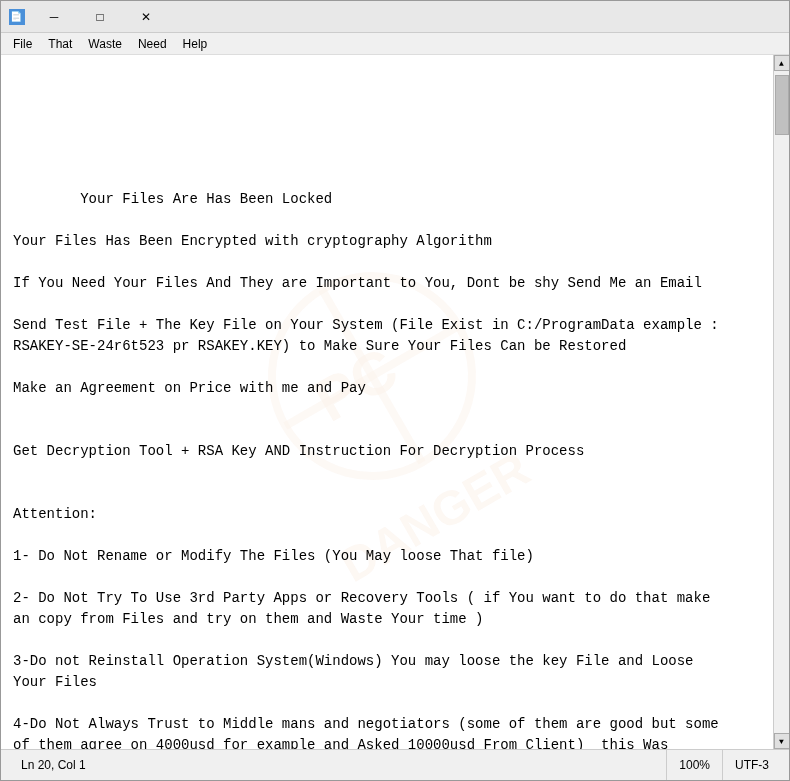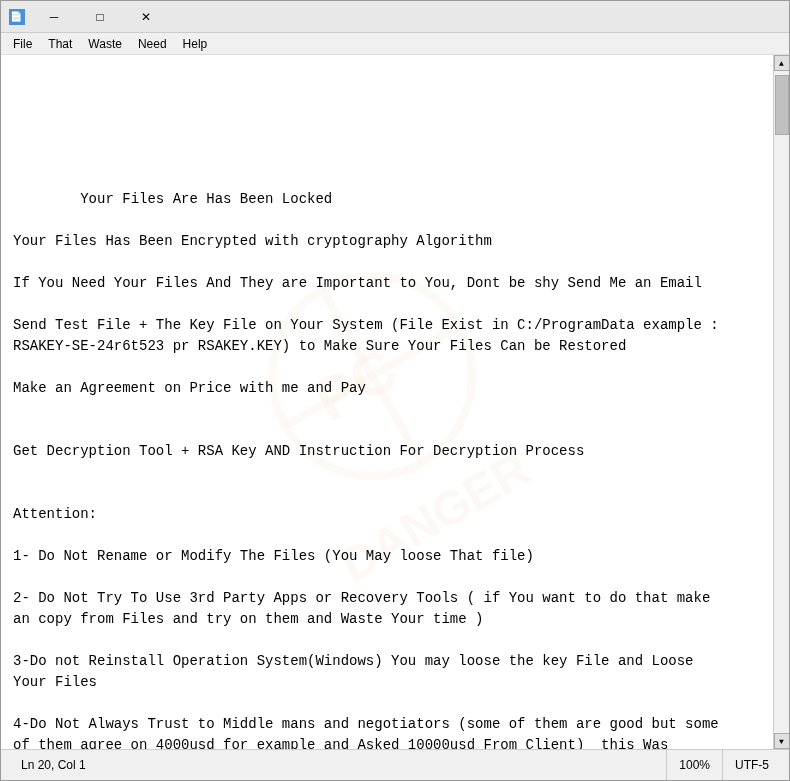--- a/index.html
+++ b/index.html
@@ -287,16 +287,16 @@
   </div>
 
   <div class="status-bar">
     <div class="status-section">
       <span>Ln 20, Col 1</span>
     </div>
     <div class="status-section">
       <span>100%</span>
     </div>
     <div class="status-section">
-      <span>UTF-5</span>
+      <span>UTF-3</span>
     </div>
   </div>
 </div>
 
 </body></html>

